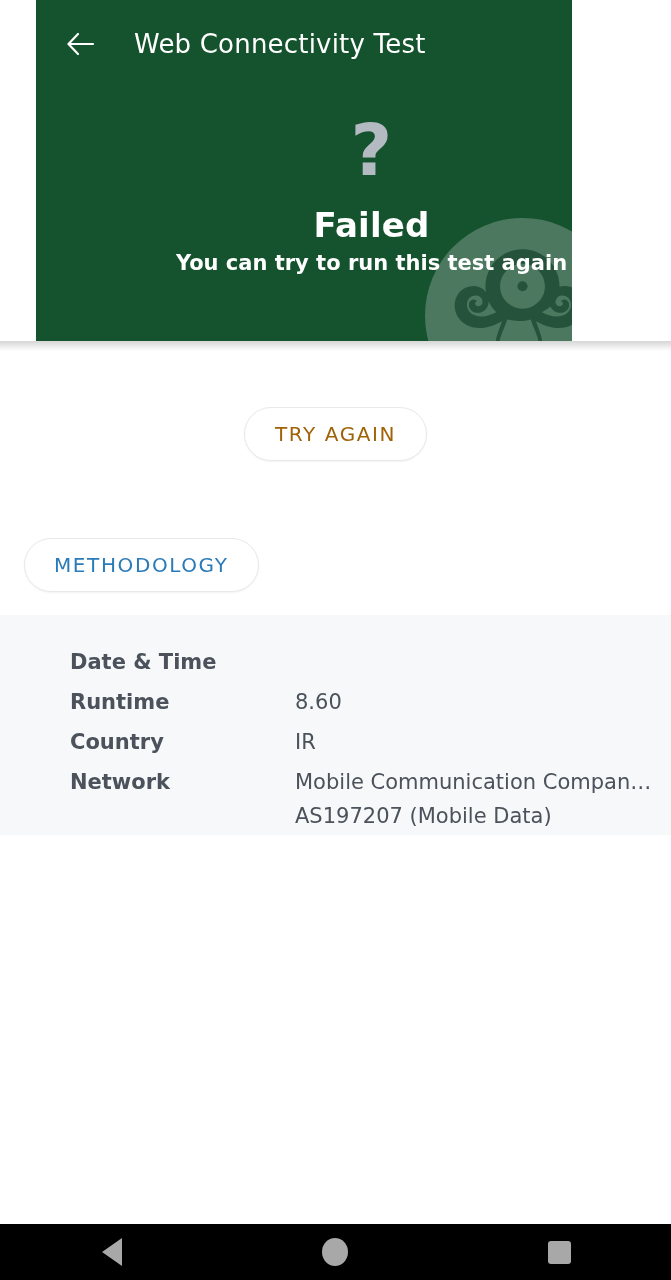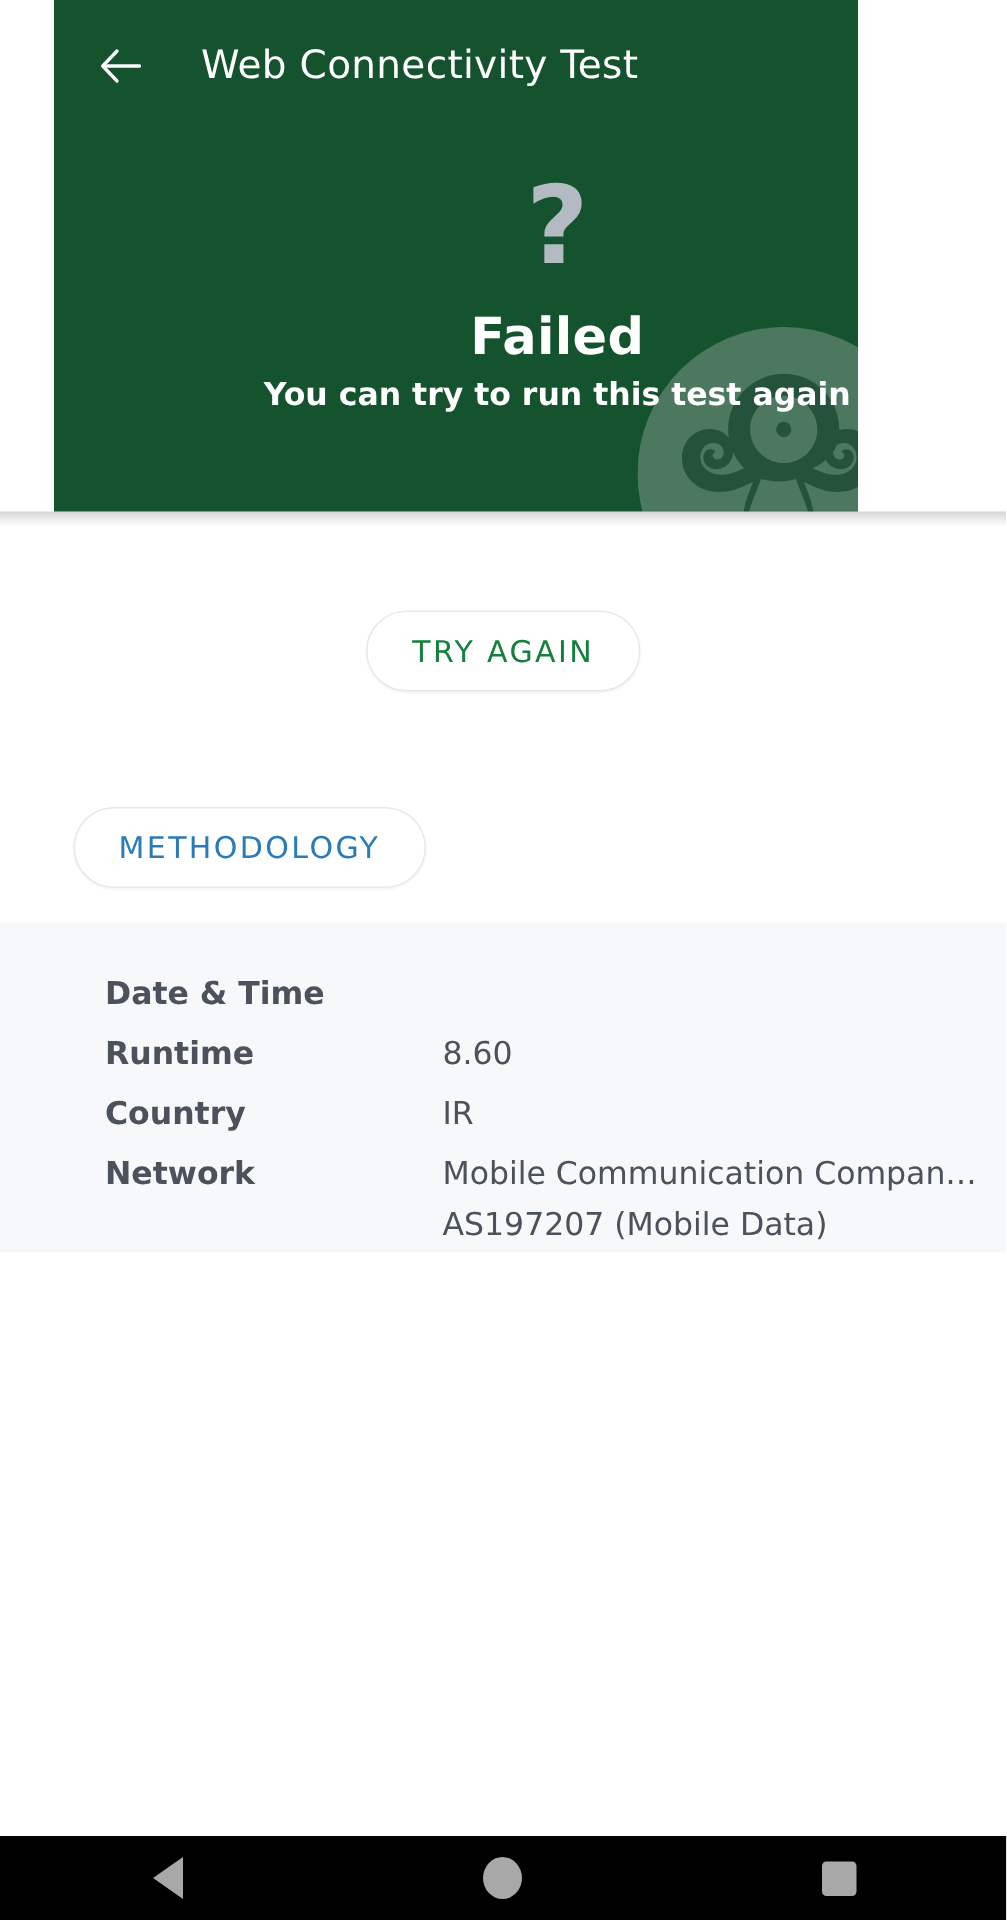--- a/index.html
+++ b/index.html
@@ -109,39 +109,39 @@
   }
 
   
   .btn-row-center {
     position:absolute; left:0; top:407px;
     width:671px;
     display:flex; justify-content:center;
     z-index:1;
   }
   .btn-row-left {
-    position:absolute; left:49px; top:538px;
+    position:absolute; left:24px; top:538px;
     z-index:1;
   }
   .pill {
     display:inline-flex;
     align-items:center; justify-content:center;
     height:54px;
     padding:0 30px;
     border:1px solid #e6e9ec;
     border-radius:27px;
     background:#ffffff;
     box-shadow:0 1px 2px rgba(0,0,0,0.05);
     font-size:20px;
     font-weight:400;
     letter-spacing:1.6px;
     cursor:pointer;
     white-space:nowrap;
   }
-  .pill.try-again { color:#15803d; }
+  .pill.try-again { color:#a16207; }
   .pill.methodology { color:#2b7bb9; padding:0 29px; }
 
   
   .detail-panel {
     position:absolute; left:0; top:615px;
     width:671px; height:220px;
     background:#f6f8fa;
     z-index:1;
   }
   .detail-table {

